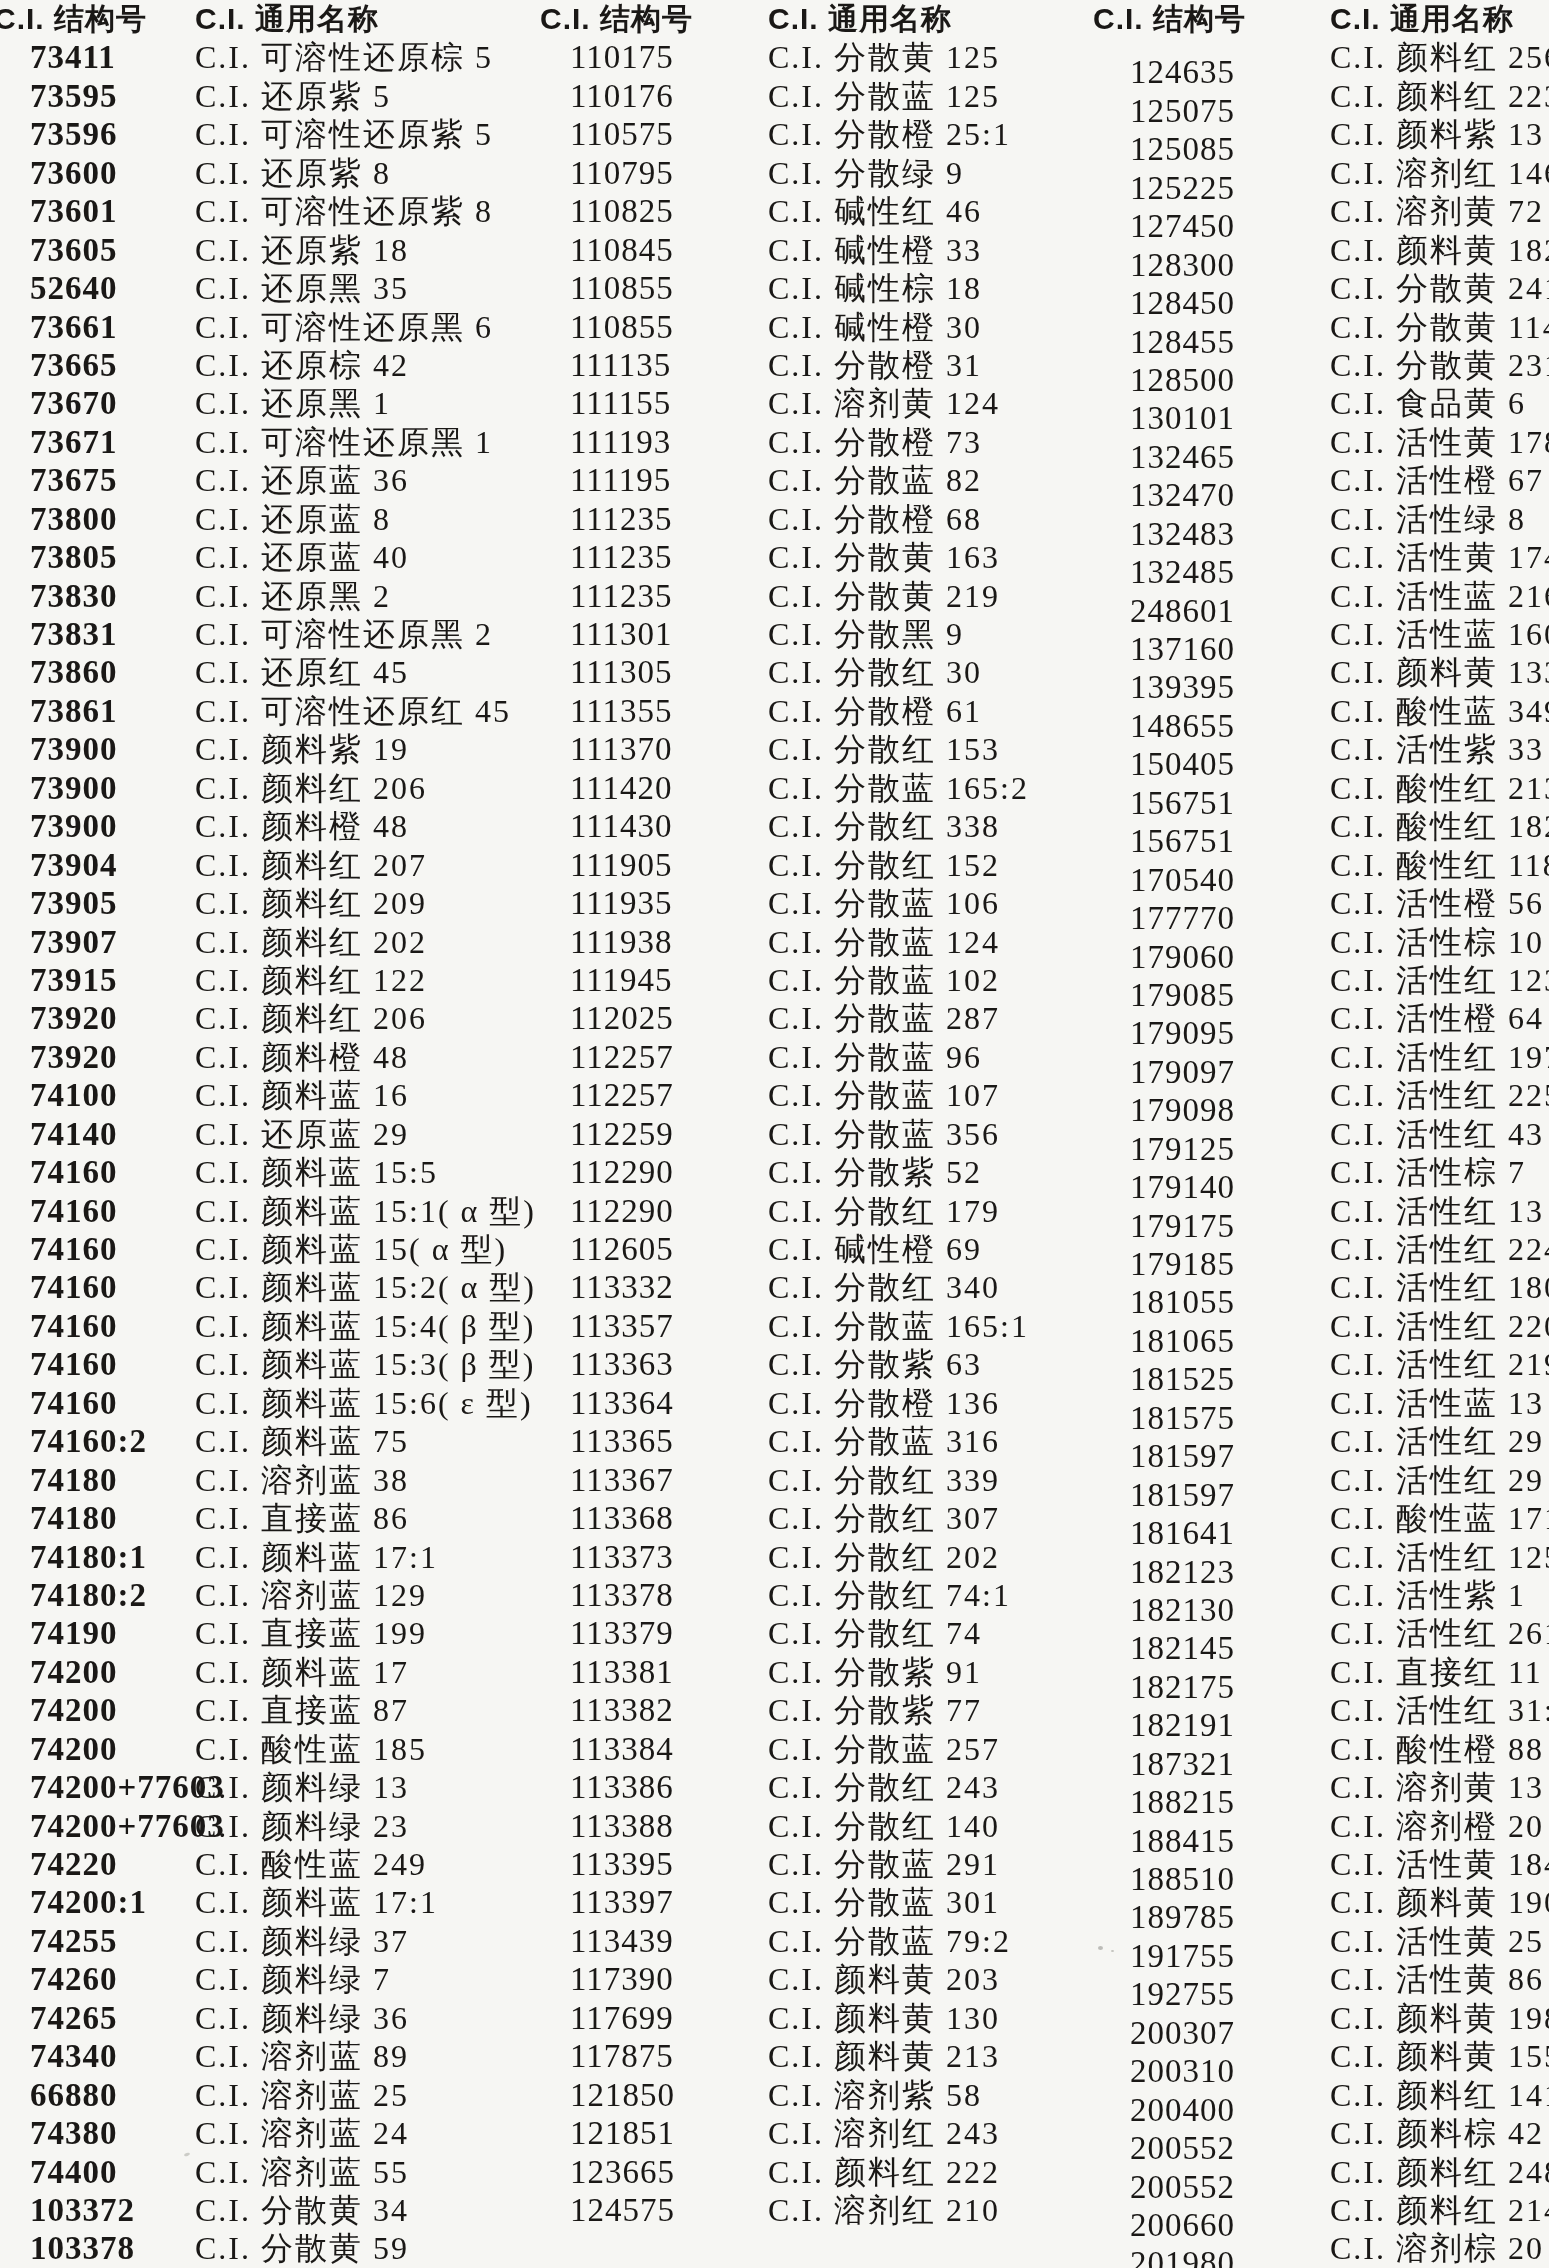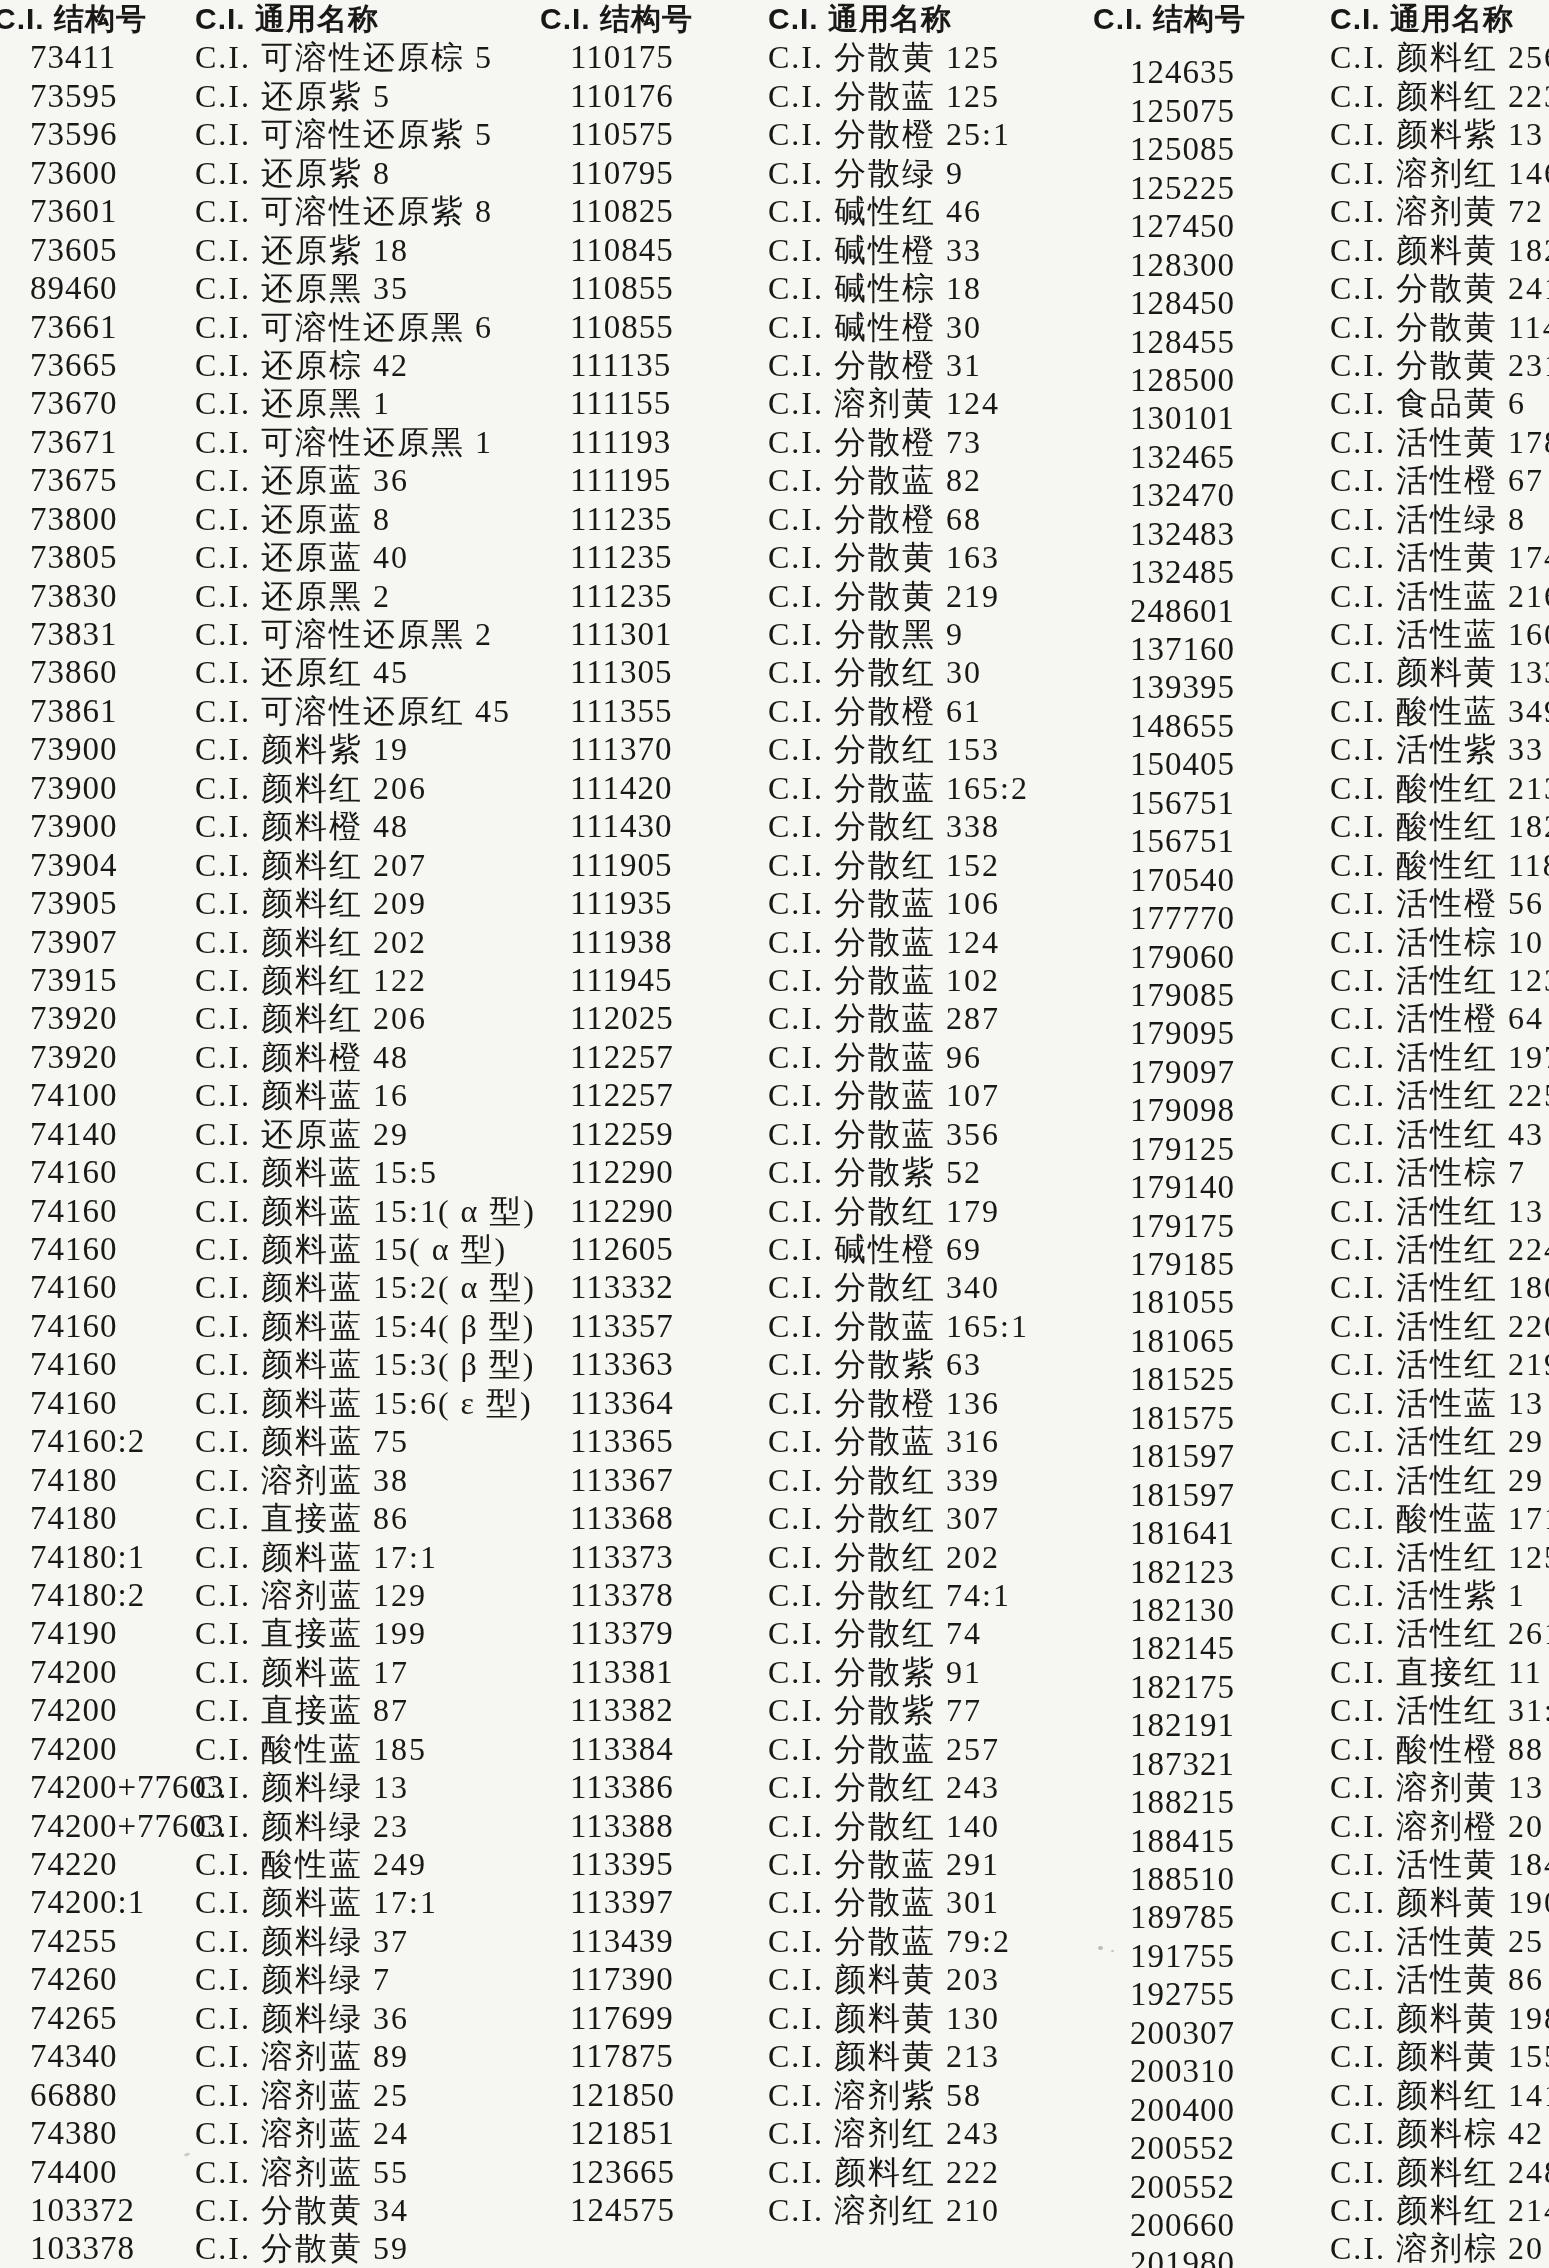--- a/index.html
+++ b/index.html
@@ -47,21 +47,21 @@
     font-size: 33px;
     letter-spacing: 1px;
   }
   .name {
     font-size: 32px;
     letter-spacing: 2px;
   }
 
   
   .p1 .hdr-num  { margin-left: -6px; width: 201px; }
-  .p1 .num      { padding-left: 30px; width: 195px; }
+  .p1 .num      { padding-left: 30px; width: 195px; font-weight: bold; }
   
   .p2 .hdr-num  { padding-left: 24px; width: 252px; }
   .p2 .num      { padding-left: 54px; width: 252px; font-family: Liberation Serif, serif; }
   
   .p3 .hdr-num  { padding-left: 61px; width: 298px; }
   .p3 .num      { padding-left: 98px; width: 298px; margin-top: 15px; }
 
   
   .speck {
     position: absolute;
@@ -111,21 +111,21 @@
         </div>
         <div class="row">
           <span class="num">73601</span>
           <span class="name">C.I. 可溶性还原紫 8</span>
         </div>
         <div class="row">
           <span class="num">73605</span>
           <span class="name">C.I. 还原紫 18</span>
         </div>
         <div class="row">
-          <span class="num">89460</span>
+          <span class="num">52640</span>
           <span class="name">C.I. 还原黑 35</span>
         </div>
         <div class="row">
           <span class="num">73661</span>
           <span class="name">C.I. 可溶性还原黑 6</span>
         </div>
         <div class="row">
           <span class="num">73665</span>
           <span class="name">C.I. 还原棕 42</span>
         </div>

